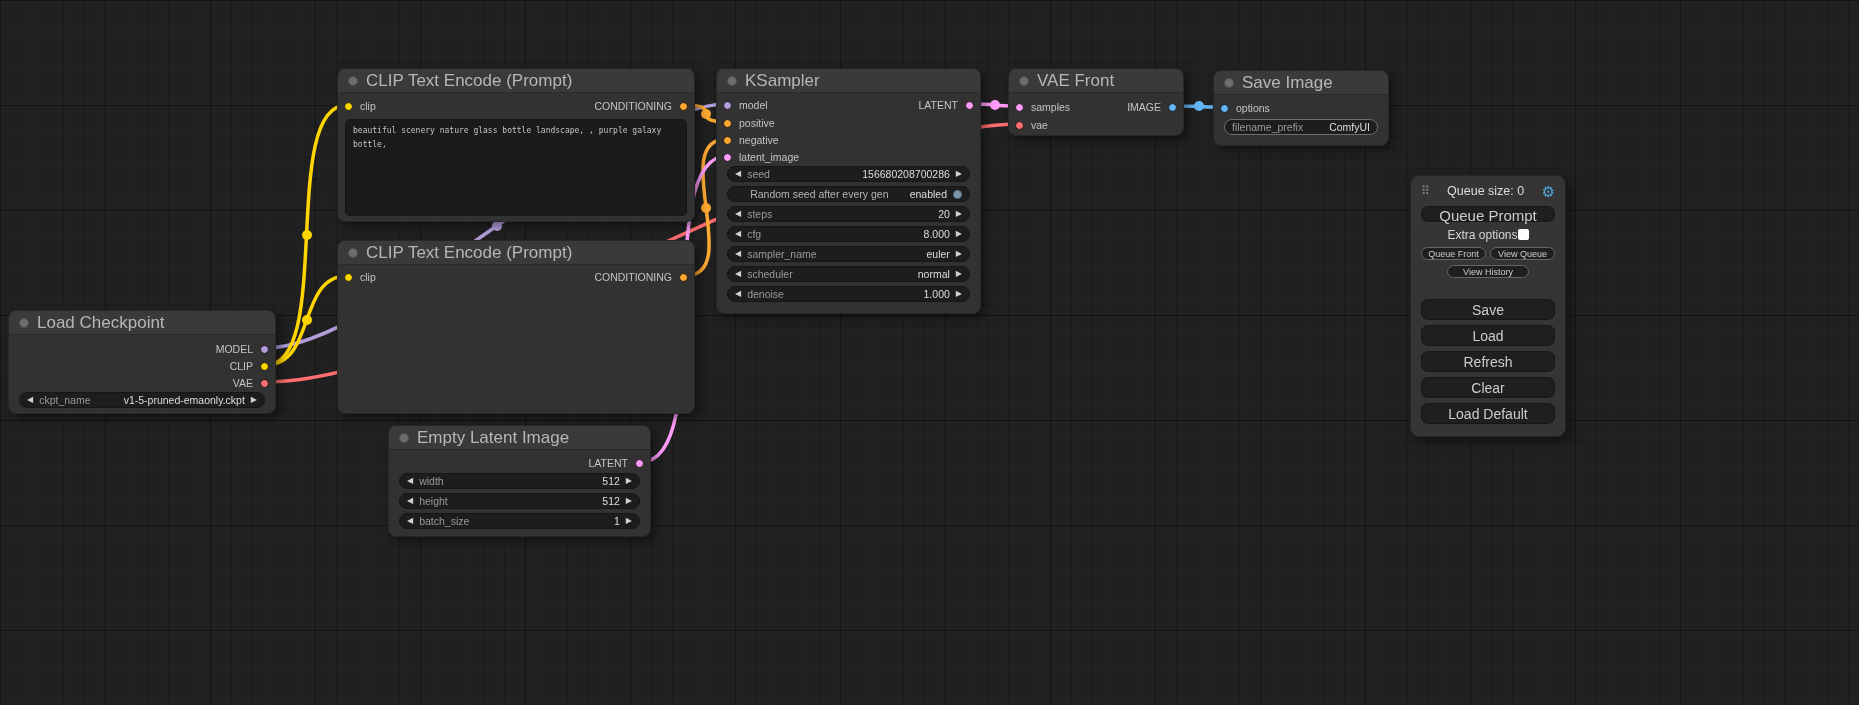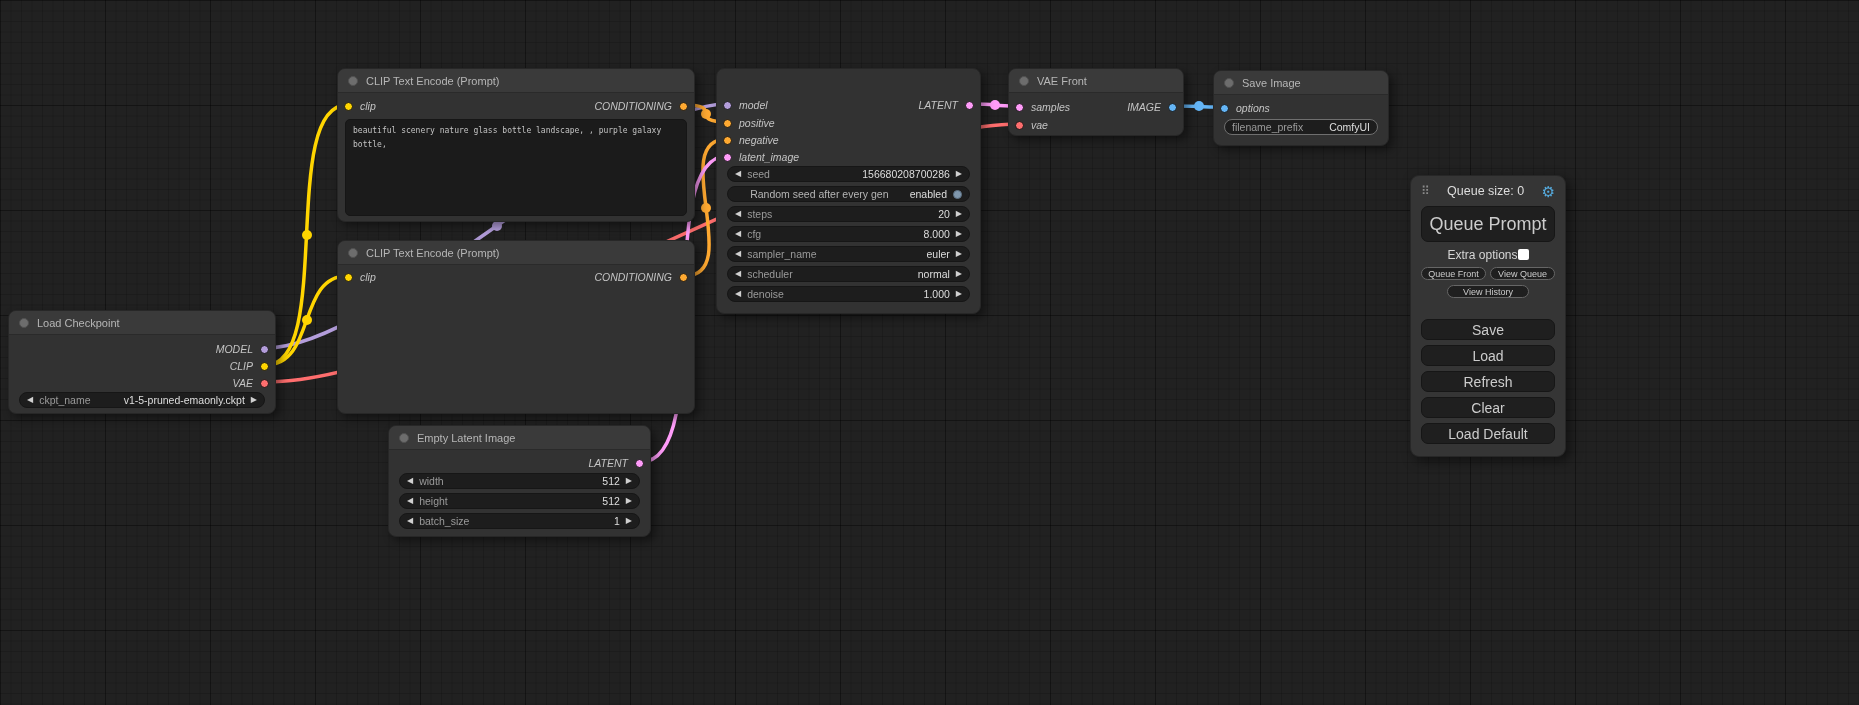--- a/index.html
+++ b/index.html
@@ -28,27 +28,27 @@
     border-radius:8px;
     box-shadow:4px 4px 10px rgba(0,0,0,.45);
   }
   .ntitle {
     position:absolute; top:0; left:0; right:0; height:24px;
     background:#3a3a3a; border-radius:7px 7px 0 0;
     display:flex; align-items:center; gap:8px; padding:0 10px;
     border-bottom:1px solid #2a2a2a;
   }
   .ndot { width:10px; height:10px; border-radius:50%; background:#6d6d6d; border:1px solid #515151; flex:none; }
-  .ntext { color:#b6b6b6; font-size:11px; white-space:nowrap; }
+  .ntext { color:#b6b6b6; font-size:17px; white-space:nowrap; }
 
   .slot { position:absolute; height:14px; display:flex; align-items:center; gap:7px; }
   .slot.in  { left:6px; }
   .slot.out { right:6px; }
   .sdot { width:9px; height:9px; border-radius:50%; border:1px solid #171717; flex:none; }
-  .slabel { color:#c4c4c4; font-size:10.5px; white-space:nowrap;font-style:italic; }
+  .slabel { color:#c4c4c4; font-size:10.5px; white-space:nowrap; }
 
   .widget {
     position:absolute; left:10px; right:10px; height:16px;
     background:#1d1d1d; border:1px solid #161616; border-radius:8px;
     display:flex; align-items:center; gap:6px; padding:0 7px;
     font-size:10.5px; color:#bdbdbd; white-space:nowrap;
   }
   .widget.tbox { border:1px solid #6f6f6f; }
   .warr { font-size:8px; color:#d0d0d0; flex:none; line-height:14px; }
   .wlabel { color:#9a9a9a; }
@@ -76,21 +76,21 @@
   .qdrag { color:#8a8a8a; font-size:12px; cursor:move; }
   .qsize { flex:1; text-align:center; color:#dddddd; font-size:12.5px; }
   .qgear { font-size:15px; line-height:15px; cursor:pointer; }
   .qbtn {
     display:block; width:100%; height:21px;
     background:#1f1f1f; color:#cccccc;
     border:1px solid #161616; border-radius:7px;
     font-family:"Liberation Sans", sans-serif; font-size:14px;
     cursor:pointer; text-align:center; line-height:18px;
   }
-  .qbtn.big { height:36px; font-size:18px; }
+  .qbtn.big { height:16px; font-size:15px; }
   .qextra { display:flex; align-items:center; justify-content:center; gap:0; color:#d6d6d6; font-size:12px; height:15px; }
   .qcheck { width:11px; height:11px; background:#ffffff; border-radius:2px; display:inline-block; }
   .qrow { display:flex; gap:4px; justify-content:center; }
   .qbtn.small { height:13px; font-size:9px; line-height:10px; border:1px solid #666666; border-radius:7px; padding:0 5px; width:auto; flex:1; }
   .qrow.center .qbtn.small { flex:none; width:82px; }
   .mt { margin-top:16px; }
 </style>
 </head>
 <body>
 
@@ -197,20 +197,24 @@
     </div>
     <div class="widget" style="top:87px">
       <span class="warr">◀</span>
       <span class="wlabel">batch_size</span>
       <span class="wvalue">1</span>
       <span class="warr">▶</span>
     </div>
   </div>
 
   <div class="node" style="left:716px;top:68px;width:265px;height:246px">
+    <div class="ntitle">
+      <span class="ndot"></span>
+      <span class="ntext">KSampler</span>
+    </div>
     <div class="slot in" style="top:29px">
       <span class="sdot" style="background: rgb(179, 157, 219);"></span>
       <span class="slabel">model</span>
     </div>
     <div class="slot in" style="top:47px">
       <span class="sdot" style="background: rgb(255, 169, 49);"></span>
       <span class="slabel">positive</span>
     </div>
     <div class="slot in" style="top:64px">
       <span class="sdot" style="background: rgb(255, 169, 49);"></span>

